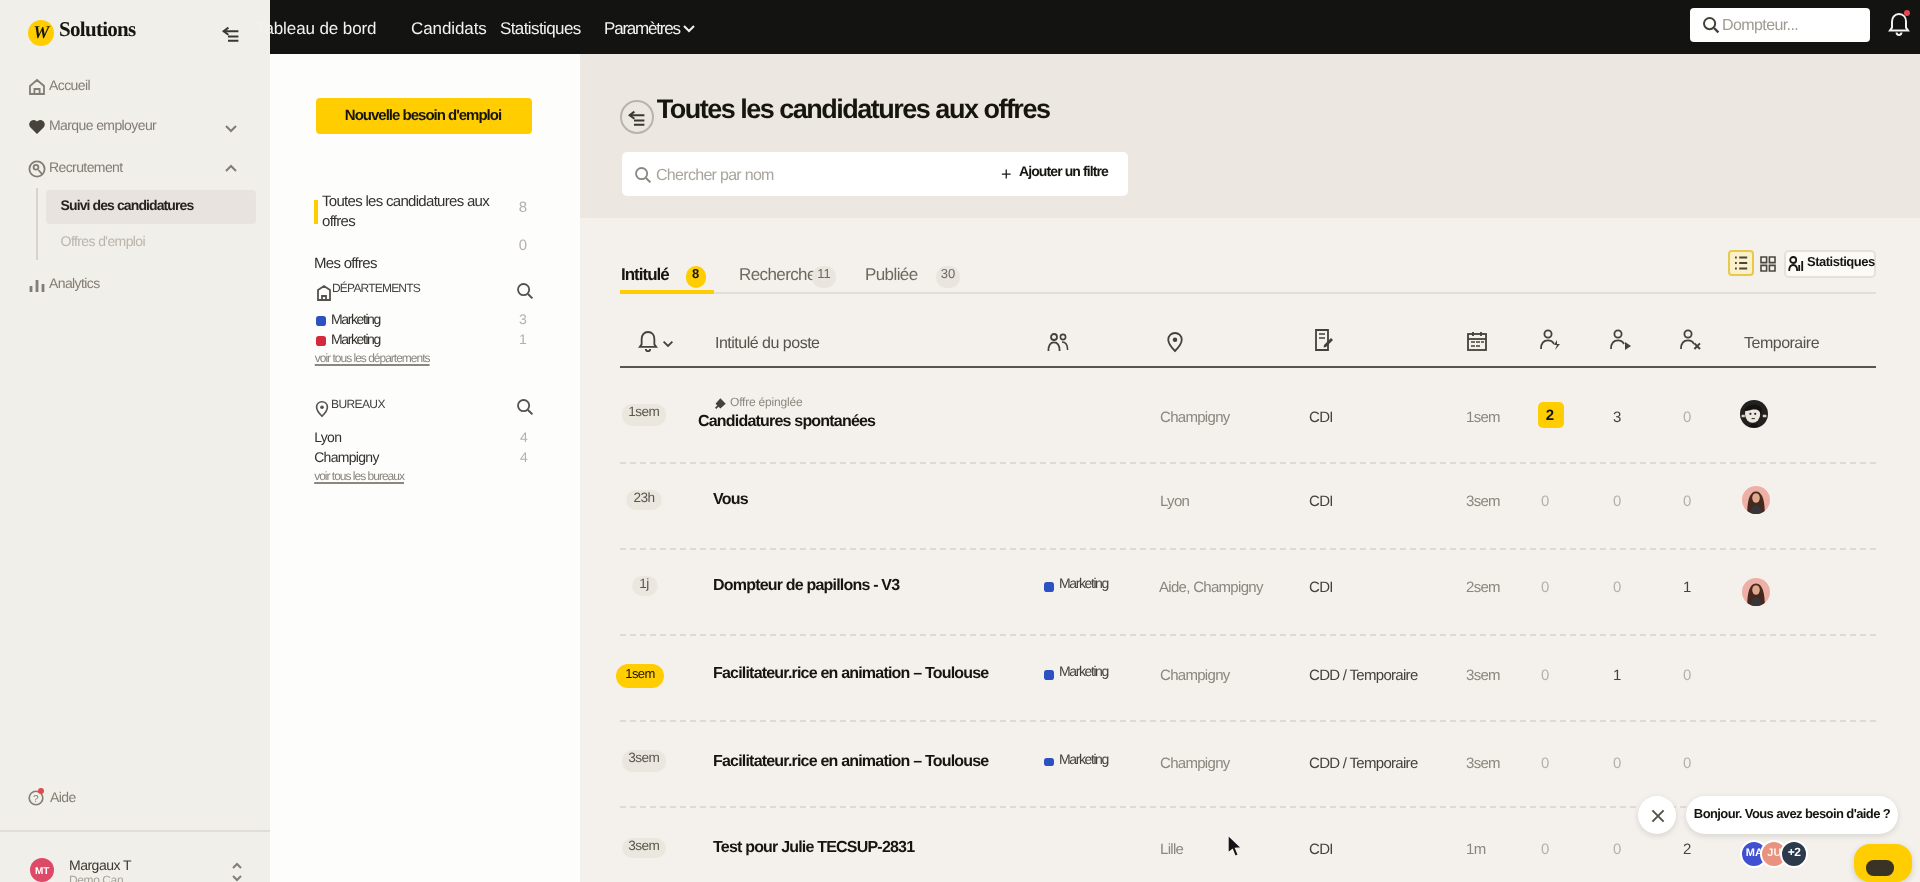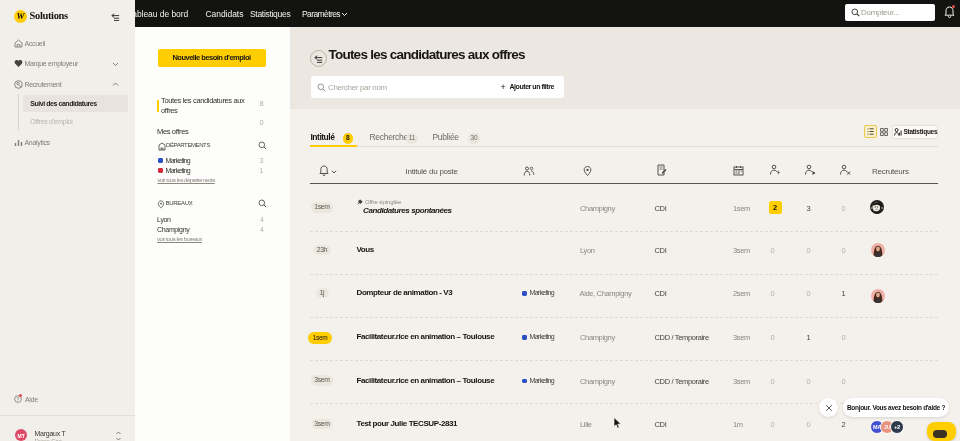--- a/index.html
+++ b/index.html
@@ -175,21 +175,21 @@
   </svg>
 <div class="abs" style="left:903.5px;top:128.3px;font-size:6.5px;font-weight:bold;letter-spacing:-0.25px;color:#16150f;">Statistiques</div>
 
 <svg class="abs" style="left:318.5px;top:165px;" width="10" height="12" viewBox="0 0 11 13">
     <path d="M5.5 1 C3.2 1 2 2.8 2 4.8 V7.8 L1 9.2 H10 L9 7.8 V4.8 C9 2.8 7.8 1 5.5 1 Z" fill="none" stroke="#44413b" stroke-width="1"></path>
     <path d="M4.3 10.3 a1.2 1.2 0 0 0 2.4 0" fill="none" stroke="#44413b" stroke-width="1"></path>
   </svg>
 <svg class="abs" style="left:330.5px;top:169.5px;" width="6" height="4" viewBox="0 0 6 4">
     <path d="M0.8 0.8 L3 3 L5.2 0.8" stroke="#44413b" stroke-width="0.9" fill="none"></path>
   </svg>
-<div class="abs" style="left:357.5px;top:167px;font-size:8px;letter-spacing:-0.25px;color:#57534c;margin-left:48px;">Intitulé du poste</div>
+<div class="abs" style="left:357.5px;top:167px;font-size:8px;letter-spacing:-0.25px;color:#57534c;">Intitulé du poste</div>
 <svg class="abs" style="left:522.5px;top:165.5px;" width="12" height="11" viewBox="0 0 12 11">
     <circle cx="4" cy="2.5" r="1.5" fill="none" stroke="#44413b" stroke-width="0.9"></circle>
     <circle cx="8.5" cy="2.5" r="1.3" fill="none" stroke="#44413b" stroke-width="0.8"></circle>
     <path d="M1.2 9.5 C1.2 6.5 2.5 5.2 4 5.2 C5.5 5.2 6.8 6.5 6.8 9.5" fill="none" stroke="#44413b" stroke-width="0.9"></path>
     <path d="M8 5 C9.8 5 10.8 6.3 10.8 9" fill="none" stroke="#44413b" stroke-width="0.8"></path>
   </svg>
 <svg class="abs" style="left:583px;top:164.5px;" width="9" height="12" viewBox="0 0 8 10">
     <path d="M4 1 C2.3 1 1 2.3 1 4 C1 6 4 9 4 9 C4 9 7 6 7 4 C7 2.3 5.7 1 4 1 Z" fill="none" stroke="#44413b" stroke-width="0.8"></path>
     <circle cx="4" cy="4" r="1" fill="#44413b"></circle>
   </svg>
@@ -212,35 +212,35 @@
 <svg class="abs" style="left:803.5px;top:164px;" width="12" height="12" viewBox="0 0 12 12">
     <circle cx="5" cy="3" r="1.8" fill="none" stroke="#44413b" stroke-width="0.9"></circle>
     <path d="M1.5 10.5 C1.5 7.5 3 6.2 5 6.2 C6.5 6.2 7.5 7 8 8" fill="none" stroke="#44413b" stroke-width="0.9"></path>
     <path d="M8.5 7 L11.5 9 L8.5 11 Z" fill="#44413b"></path>
   </svg>
 <svg class="abs" style="left:838.5px;top:164px;" width="12" height="12" viewBox="0 0 12 12">
     <circle cx="5" cy="3" r="1.8" fill="none" stroke="#44413b" stroke-width="0.9"></circle>
     <path d="M1.5 10.5 C1.5 7.5 3 6.2 5 6.2 C6.5 6.2 7.5 7 8 8" fill="none" stroke="#44413b" stroke-width="0.9"></path>
     <path d="M8.2 7.7 L11 10.5 M11 7.7 L8.2 10.5" stroke="#44413b" stroke-width="1"></path>
   </svg>
-<div class="abs" style="left:872px;top:167px;font-size:8px;letter-spacing:-0.25px;color:#57534c;">Recruteurs</div>
+<div class="abs" style="left:872px;top:167px;font-size:8px;letter-spacing:-0.25px;color:#57534c;">Temporaire</div>
 <div class="abs" style="left:310px;top:183px;width:628px;height:1px;background:#59554d;"></div>
 
 <div class="abs" style="left:310px;top:231px;width:628px;border-top:1px dashed #e0dbd2;"></div>
 <div class="abs" style="left:310px;top:274px;width:628px;border-top:1px dashed #e0dbd2;"></div>
 <div class="abs" style="left:310px;top:317px;width:628px;border-top:1px dashed #e0dbd2;"></div>
 <div class="abs" style="left:310px;top:360px;width:628px;border-top:1px dashed #e0dbd2;"></div>
 <div class="abs" style="left:310px;top:403px;width:628px;border-top:1px dashed #e0dbd2;"></div>
 
 <div class="abs" style="left:310.9px;top:202px;width:22px;height:10.5px;border-radius:5px;background:#ebe7df;text-align:center;line-height:10.5px;font-size:6.8px;letter-spacing:-0.3px;color:#5a564f;">1sem</div>
 <svg class="abs" style="left:356.6px;top:199.3px;" width="6" height="6" viewBox="0 0 6 6">
     <path d="M0.8 5.2 L2.6 3.4 M2 1.6 L4.4 4 M1.4 2.8 L3.2 0.8 L5.2 2.8 L3.2 4.6 Z" stroke="#45423c" stroke-width="0.9" fill="#45423c"></path>
   </svg>
 <div class="abs" style="left:365px;top:199px;font-size:6px;letter-spacing:-0.1px;color:#8b867e;">Offre épinglée</div>
-<div class="abs title" style="left:363px;top:206.3px;font-style:italic;">Candidatures spontanées</div>
+<div class="abs title" style="left:349px;top:206.3px;">Candidatures spontanées</div>
 <div class="abs cell c-grey" style="left:580px;top:203.5px;">Champigny</div>
 <div class="abs cell c-dark" style="left:654.5px;top:203.5px;">CDI</div>
 <div class="abs cell c-grey" style="left:733px;top:203.5px;">1sem</div>
 <div class="abs" style="left:768.5px;top:201px;width:13px;height:13px;background:#ffcd00;border-radius:2.5px;text-align:center;line-height:13px;font-size:7.5px;font-weight:bold;color:#16150f;">2</div>
 <div class="abs cell c-dark" style="left:806.5px;top:203.5px;">3</div>
 <div class="abs cell c-light" style="left:841.5px;top:203.5px;">0</div>
 <div class="abs" style="left:870.4px;top:199.7px;width:14px;height:14px;border-radius:50%;background:#23211f;overflow:hidden;">
   <svg width="14" height="14" viewBox="0 0 14 14">
       <ellipse cx="6.3" cy="7" rx="3.8" ry="4.4" fill="#ece8e0"></ellipse>
       <path d="M2.2 5.2 C2.6 2.2 9 1.4 10.6 3.8 C11.3 5 10.8 6.6 10.2 7.4 C10.2 5.2 8.4 4.4 6.4 4.8 C4.4 5.2 3 6 2.2 5.2 Z" fill="#14130f"></path>
@@ -262,21 +262,21 @@
 <div class="abs cell c-light" style="left:841.5px;top:246px;">0</div>
 <div class="abs" style="left:870.7px;top:243.3px;width:14px;height:14px;border-radius:50%;overflow:hidden;background:#eeb0a6;">
   <svg width="14" height="14" viewBox="0 0 14 14">
       <path d="M2.6 14 C2.6 8 3.6 2.8 7 2.8 C10.4 2.8 11.4 8 11.4 14 Z" fill="#46291e"></path>
       <ellipse cx="7" cy="6" rx="1.9" ry="2.4" fill="#dfa98c"></ellipse>
       <path d="M4.2 14 C4.4 11 5.6 9.6 7 9.6 C8.4 9.6 9.6 11 9.8 14 Z" fill="#37343a"></path>
     </svg>
 </div>
 
 <div class="abs" style="left:315.5px;top:287.5px;width:13px;height:10.5px;border-radius:5px;background:#ebe7df;text-align:center;line-height:10.5px;font-size:6.8px;letter-spacing:-0.3px;color:#5a564f;">1j</div>
-<div class="abs title" style="left:356.5px;top:288.3px;">Dompteur de animation - V3</div>
+<div class="abs title" style="left:356.5px;top:288.3px;">Dompteur de papillons - V3</div>
 <div class="abs" style="left:522px;top:291px;width:4.6px;height:4.6px;border-radius:1.4px;background:#2b51c2;"></div>
 <div class="abs" style="left:529.5px;top:289px;font-size:7px;letter-spacing:-0.7px;color:#45423c;">Marketing</div>
 <div class="abs cell c-grey" style="left:579.5px;top:289px;">Aide, Champigny</div>
 <div class="abs cell c-dark" style="left:654.5px;top:289px;">CDI</div>
 <div class="abs cell c-grey" style="left:733px;top:289px;">2sem</div>
 <div class="abs cell c-light" style="left:770.5px;top:289px;">0</div>
 <div class="abs cell c-light" style="left:806.5px;top:289px;">0</div>
 <div class="abs cell c-dark" style="left:841.5px;top:289px;">1</div>
 <div class="abs" style="left:870.7px;top:288.6px;width:14px;height:14px;border-radius:50%;overflow:hidden;background:#eeb0a6;">
   <svg width="14" height="14" viewBox="0 0 14 14">

